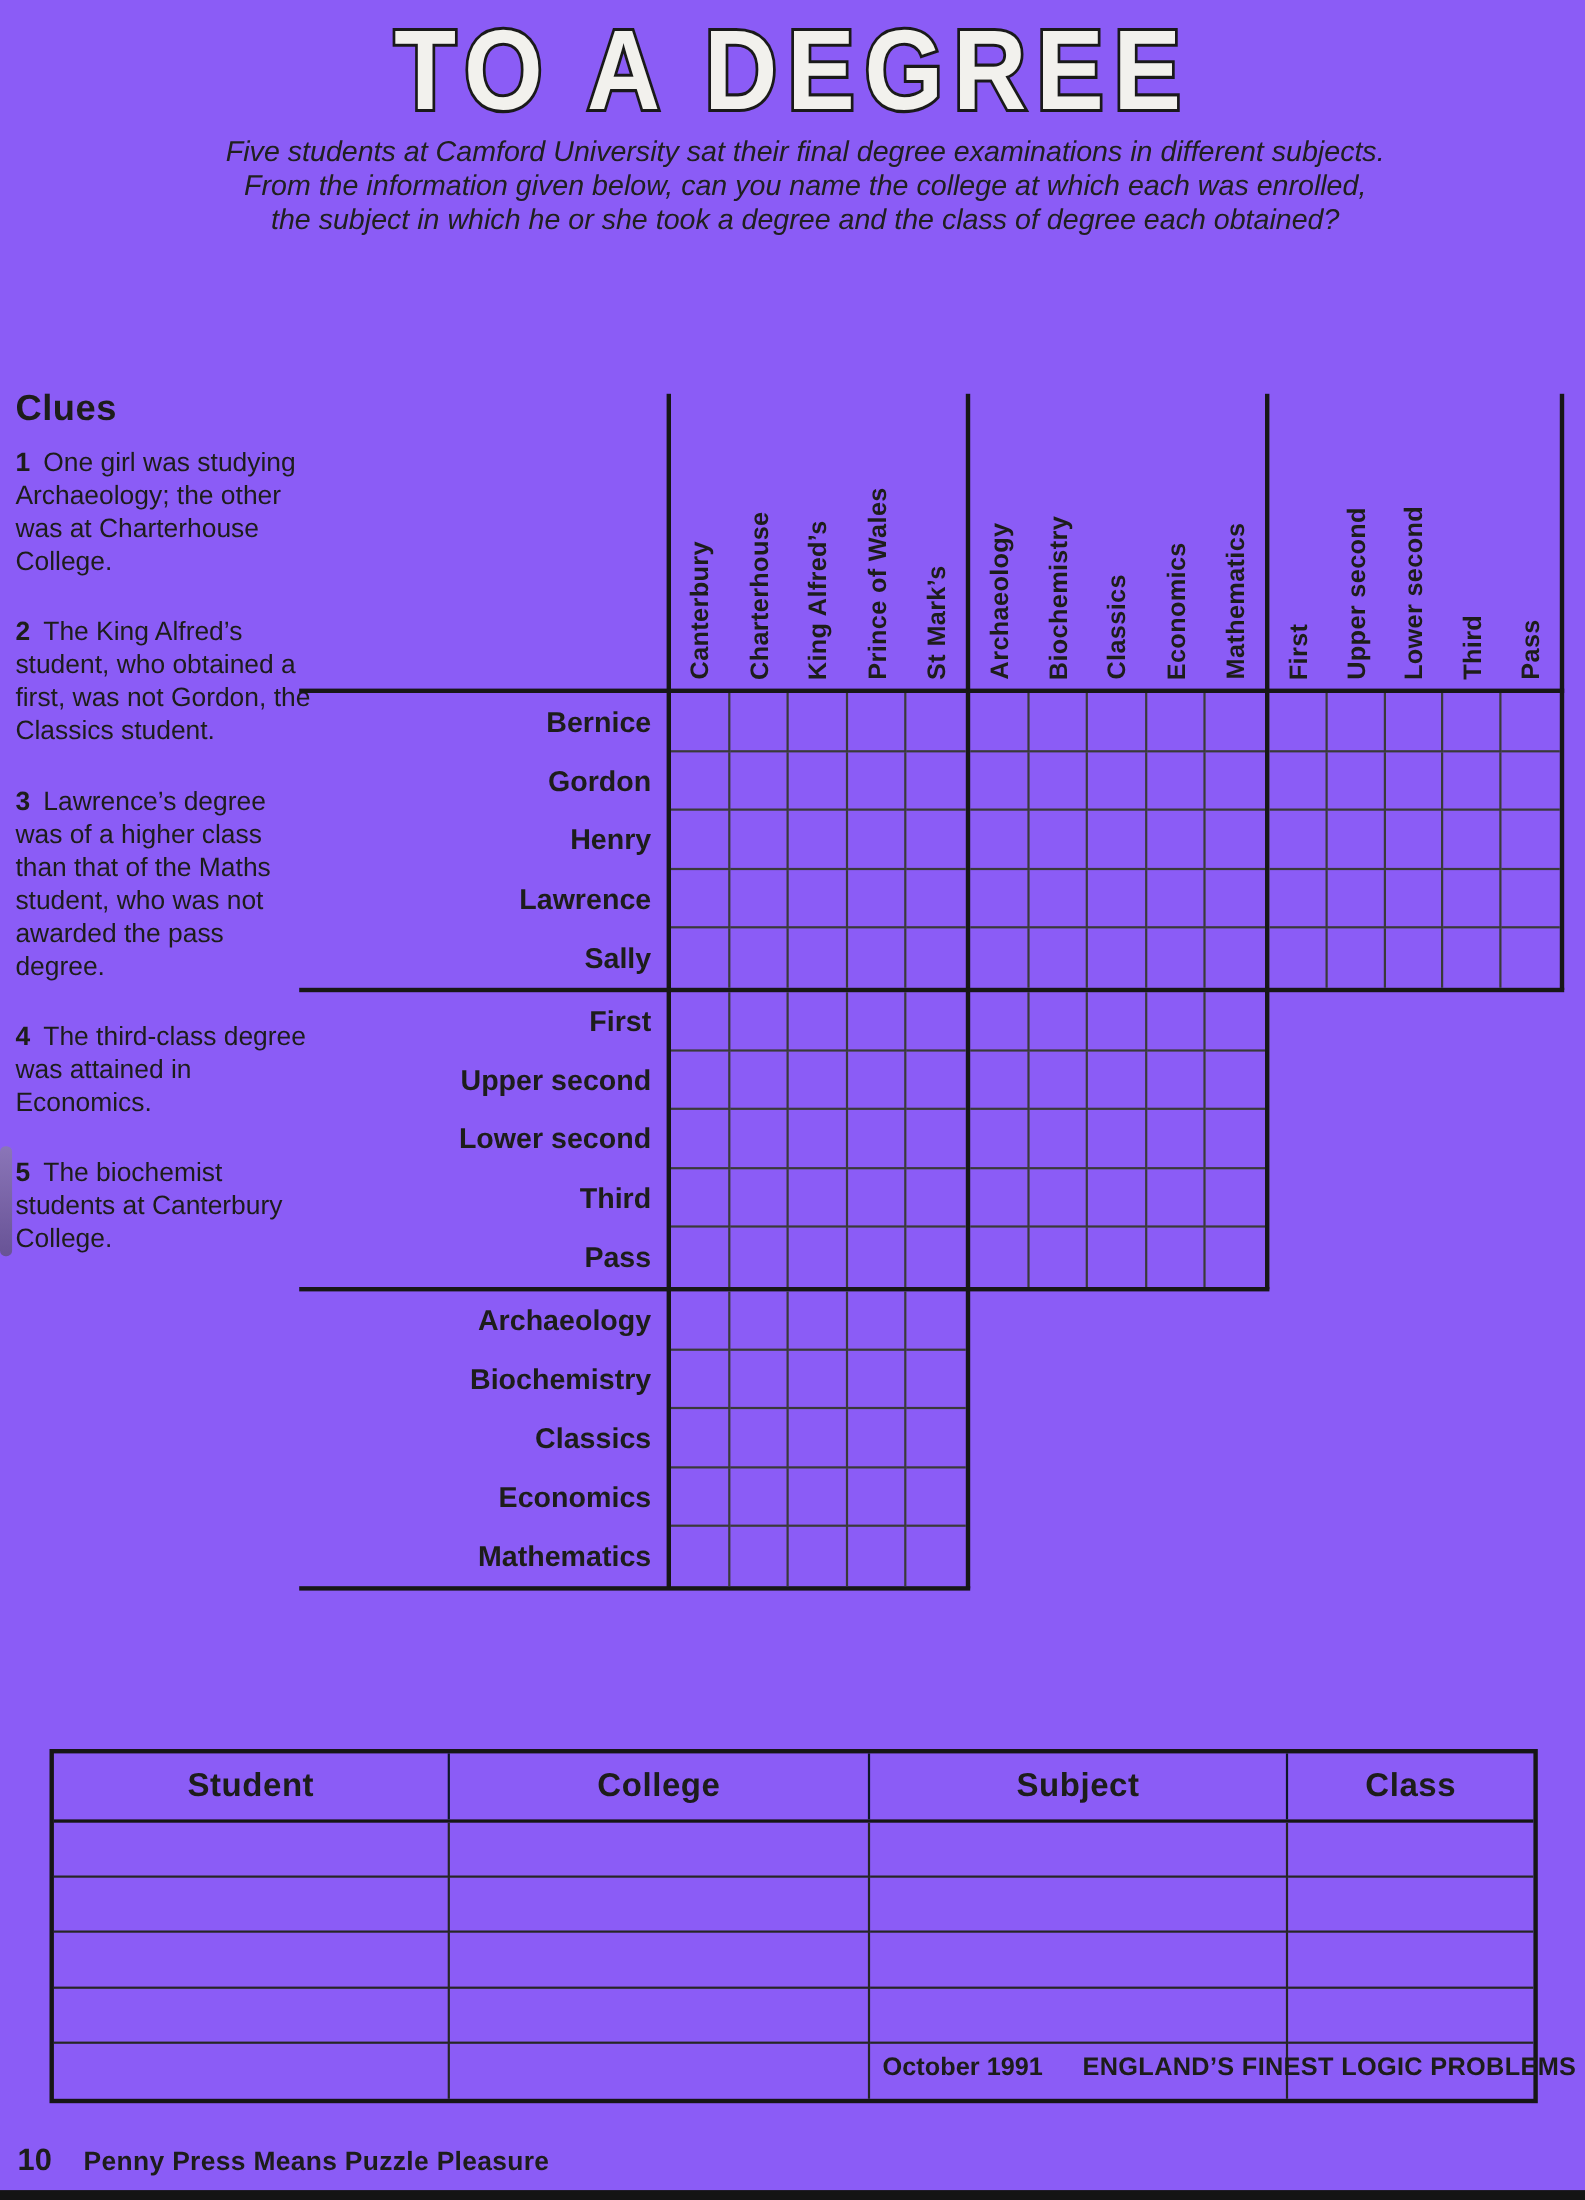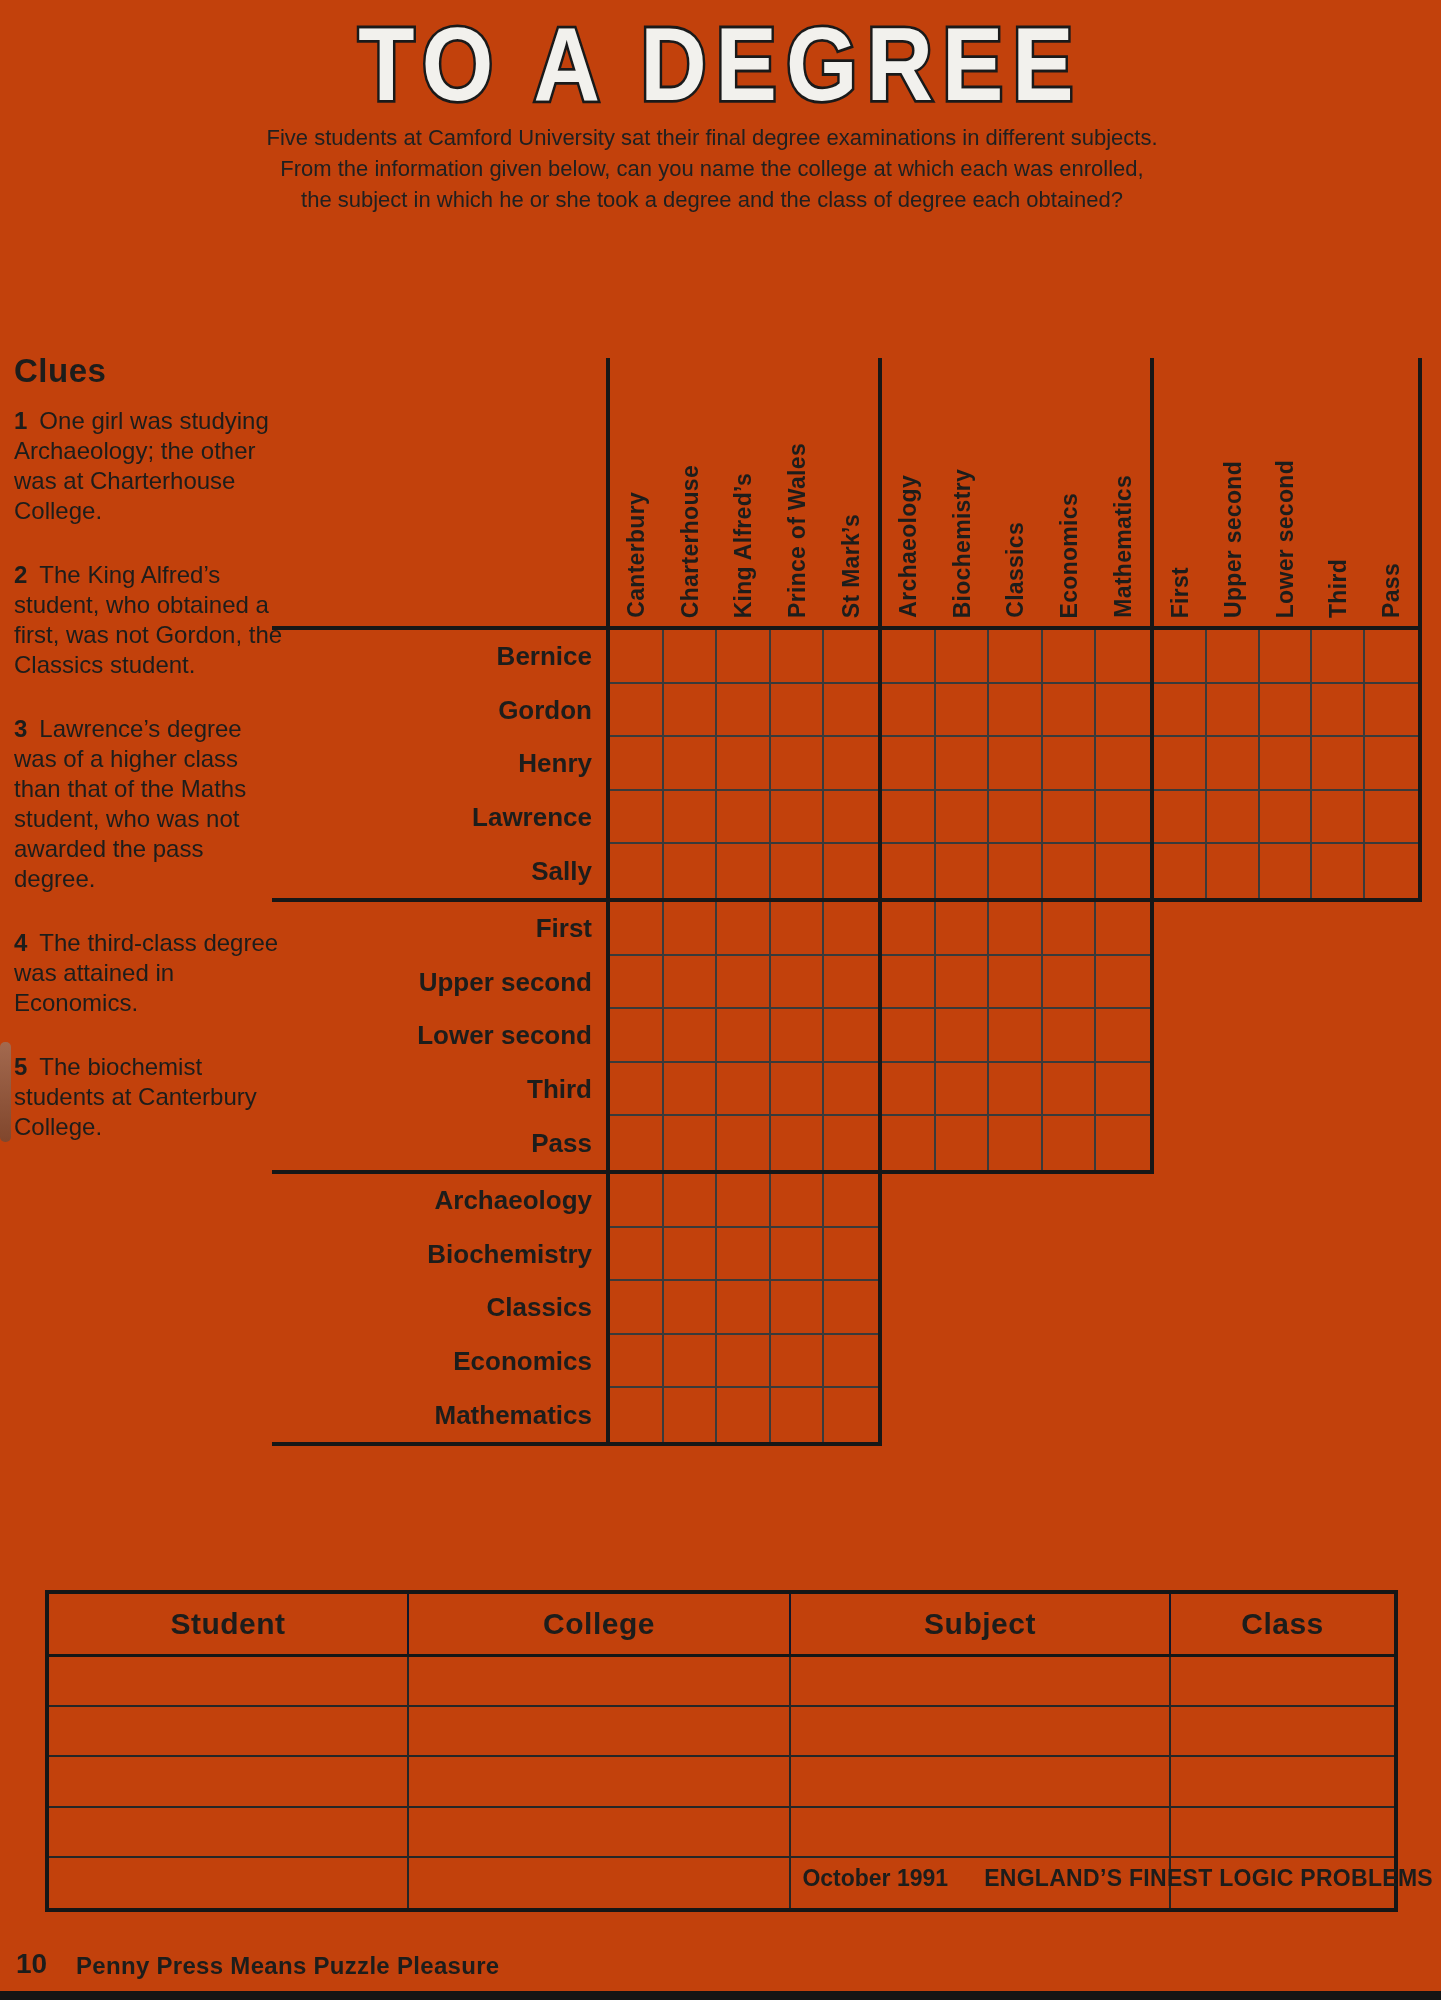--- a/index.html
+++ b/index.html
@@ -1,30 +1,30 @@
 <!DOCTYPE html>
 <html><head>
 <meta charset="utf-8">
 <style>
   html,body { margin:0; padding:0; background:#d8d6d2; }
   #page {
     position:relative; width:1441px; height:2000px; margin:0 auto;
-    background:#c2410c; overflow:hidden;
+    background:#8b5cf6; overflow:hidden;
     font-family:"Liberation Sans", sans-serif; color:#1d1d1b;
   }
   
   #title {
     position:absolute; top:6px; left:0; width:100%;
     text-align:center; font-size:92px; font-weight:800; letter-spacing:9px;
     color:#f2f1ed; -webkit-text-stroke:5px #1a1a1a; paint-order:stroke fill;
     transform:scaleY(1.12); transform-origin:top center; white-space:nowrap;
   }
   
-  #intro { position:absolute; top:122px; left:32px; width:1360px; text-align:center;
-           font-size:22px; line-height:31px; color:#202020; }
+  #intro { position:absolute; top:122px; left:52px; width:1360px; text-align:center;
+           font-size:26px; line-height:31px; color:#202020;font-style:italic; }
   
   #clues { position:absolute; left:14px; top:352px; width:298px; }
   #clues .clues-h { font-size:33px; font-weight:bold; margin-bottom:16px; letter-spacing:0.5px; }
   .clue { font-size:24px; line-height:30px; margin-bottom:34px; color:#1d1d1b; }
   .clue .cnum { font-weight:bold; margin-right:12px; }
   .clue .ctext { white-space:pre-line;margin-top:22px; }
   
   .vline { position:absolute; width:4px; background:#171717; }
   #v1 { left:606px;  top:358px; height:1086px; }
   #v2 { left:878px;  top:358px; height:1086px; }

